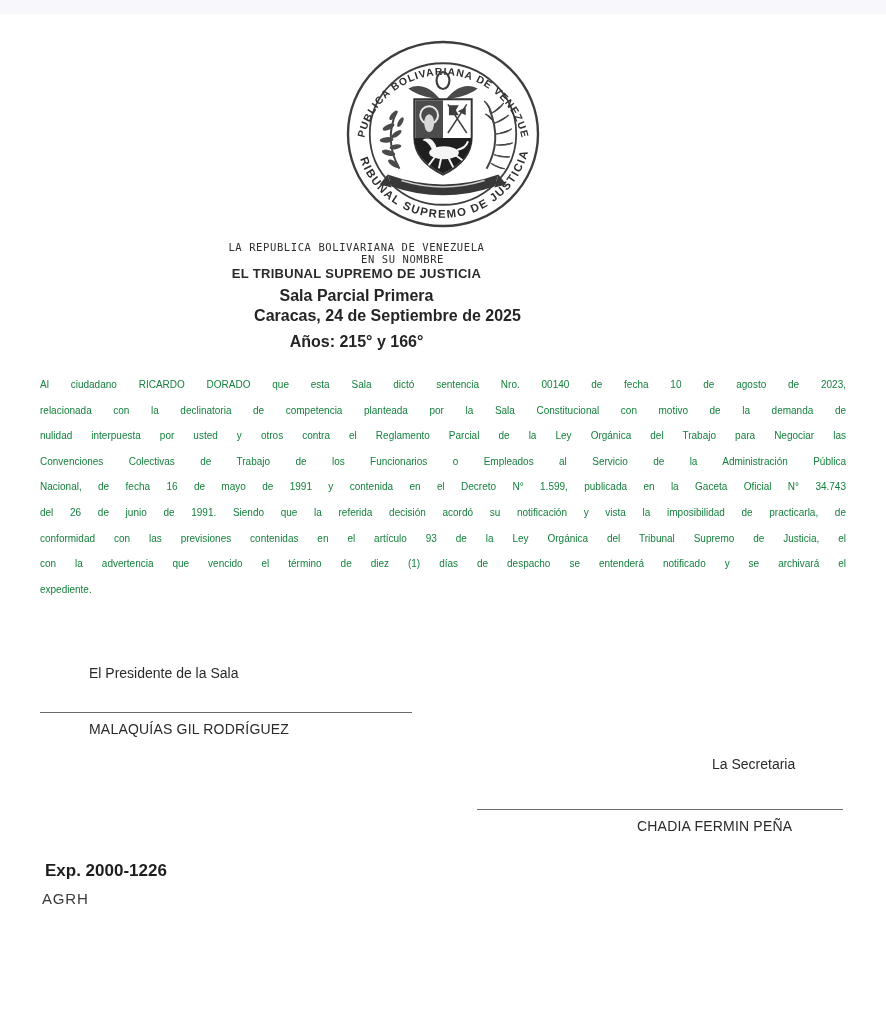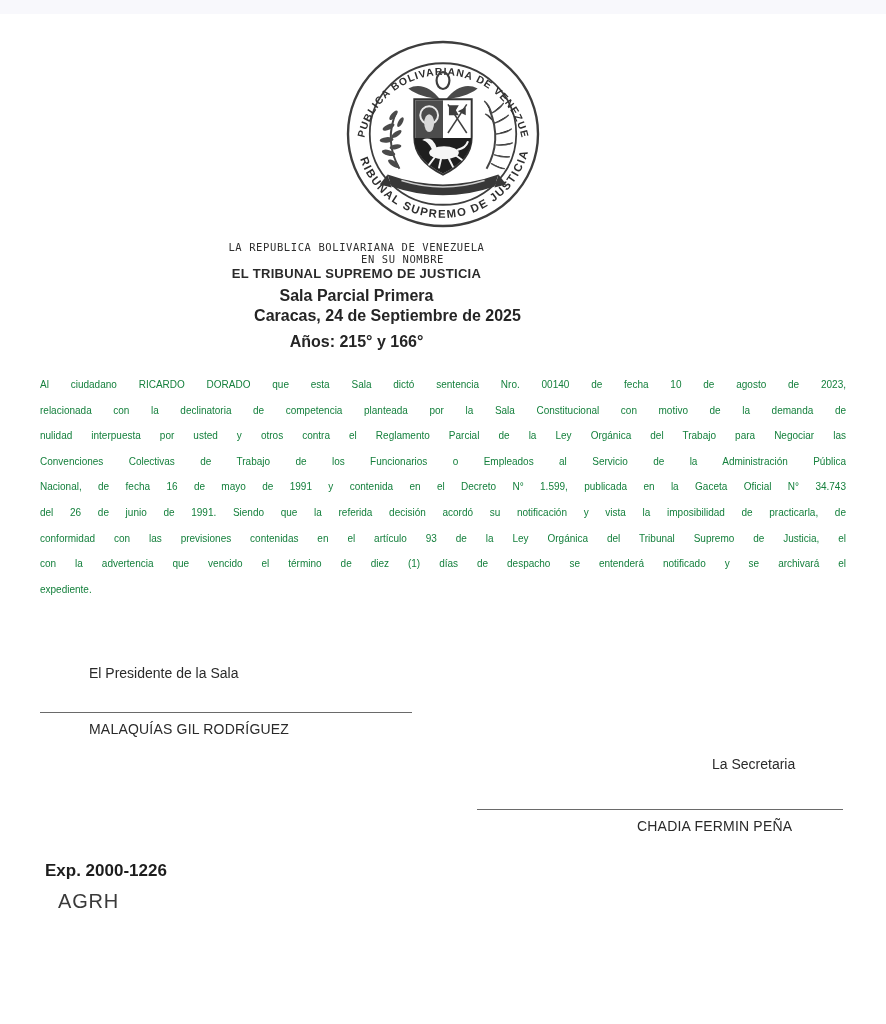--- a/index.html
+++ b/index.html
@@ -49,21 +49,21 @@
     height: 25.6px;
   }
   .jline.last { text-align: left; text-align-last: left; }
   .sig-title-left  { position: absolute; left: 89px;  top: 657px; font-size: 14px; margin-top: 8px; }
   .sig-line-left   { position: absolute; left: 40px;  top: 712px; width: 372px; border-top: 1.4px solid #6a6a6a; height: 0; }
   .sig-name-left   { position: absolute; left: 89px;  top: 721px; font-size: 14px; letter-spacing: 0.2px; }
   .sig-title-right { position: absolute; left: 712px; top: 756px; font-size: 14px; }
   .sig-line-right  { position: absolute; left: 477px; top: 809px; width: 366px; border-top: 1.4px solid #6a6a6a; height: 0; }
   .sig-name-right  { position: absolute; left: 637px; top: 818px; font-size: 14px; letter-spacing: 0.2px; }
   .exp      { position: absolute; left: 45px; top: 861px; font-size: 17px; font-weight: bold; color: #1d1d1d; }
-  .initials { position: absolute; left: 58px; top: 890px; font-size: 20px; letter-spacing: 0.8px; color: #3a3a3a; }
+  .initials { position: absolute; left: 42px; top: 890px; font-size: 15px; letter-spacing: 0.8px; color: #3a3a3a; }
 </style>
 </head>
 <body>
 
 <div class="page">
 
   <div class="top-strip"></div>
 
   <svg class="seal" viewBox="0 0 200 194" xmlns="http://www.w3.org/2000/svg">
     <defs>

